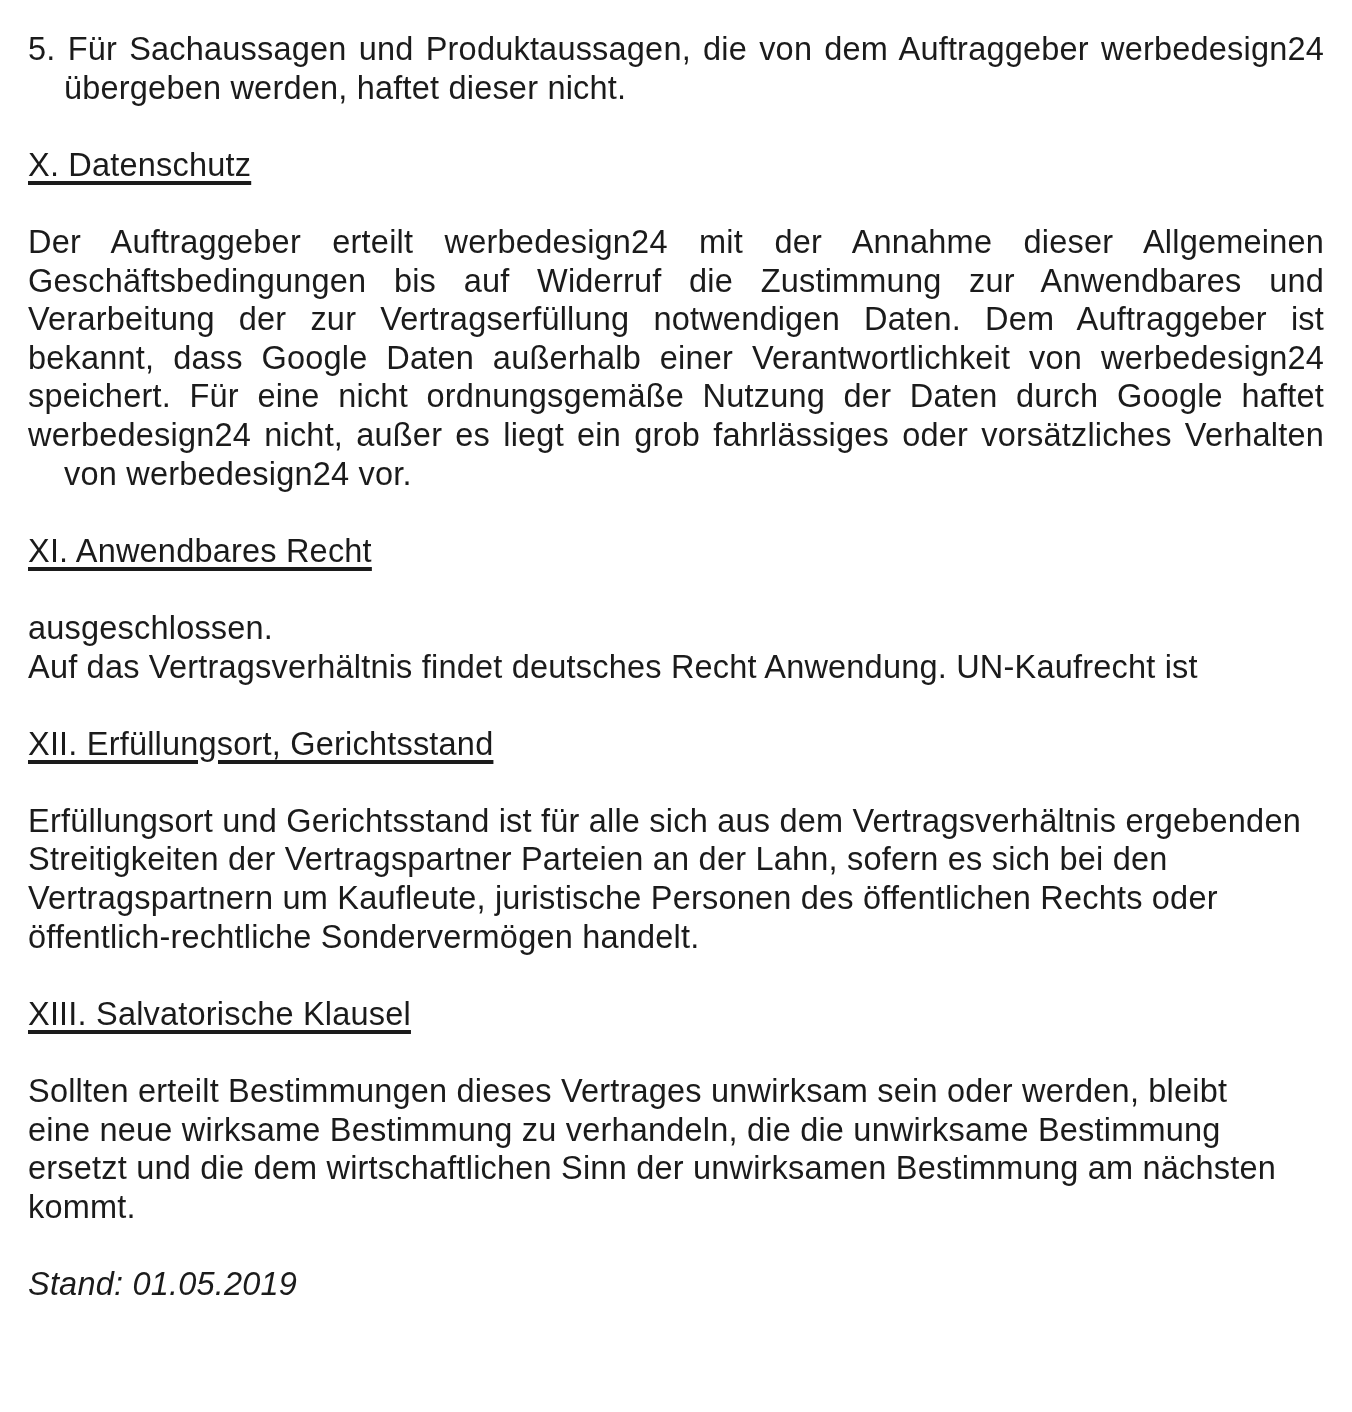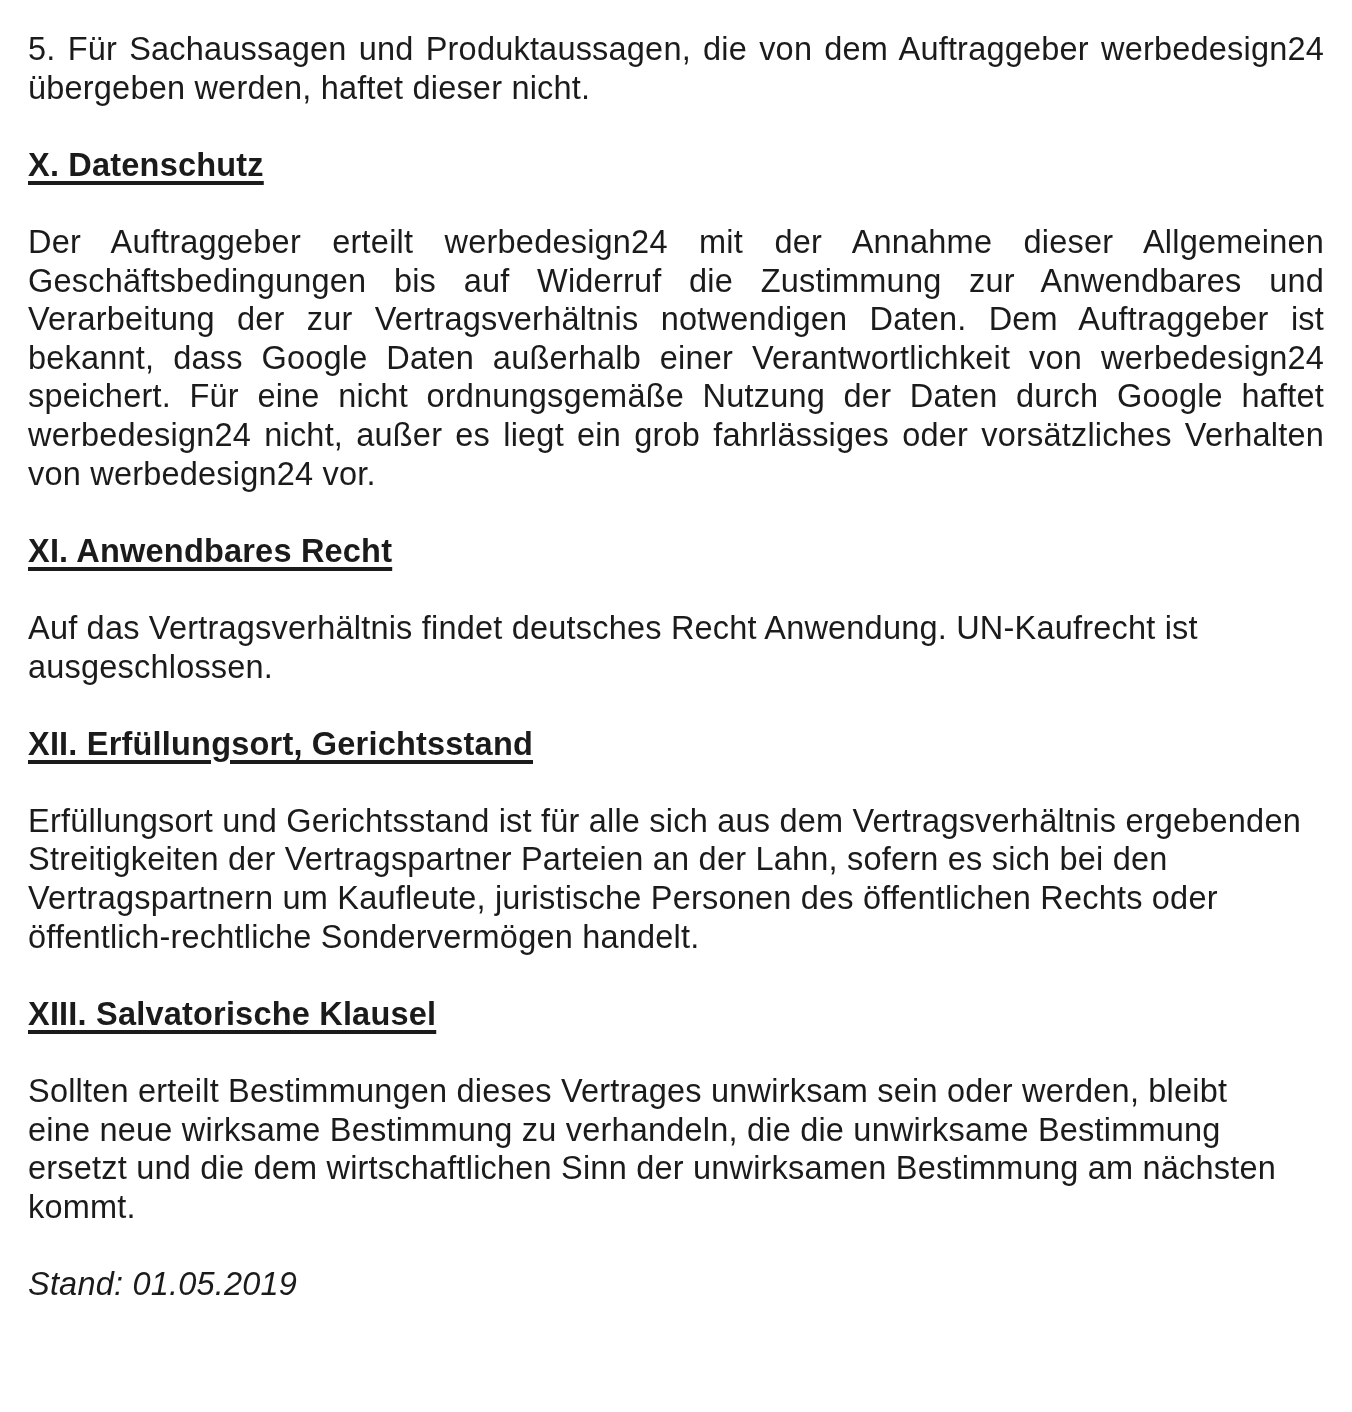--- a/index.html
+++ b/index.html
@@ -36,24 +36,25 @@
   }
 
   
   .para.justified .line {
     white-space: normal;
     text-align: justify;
     text-align-last: justify;
   }
   .para.justified .line:last-child {
     text-align-last: left;
+    margin-left: 36px;
   }
 
   .heading {
-    font-weight: bold;
+    font-weight: normal;
     text-decoration: underline;
     text-decoration-thickness: 4px;
     text-underline-offset: 5px;
   }
 
   .footer-line {
     font-style: italic;
     margin-bottom: 0;
   }
 </style>
@@ -65,32 +66,32 @@
   <div class="para justified">
       <div class="line">5. Für Sachaussagen und Produktaussagen, die von dem Auftraggeber werbedesign24</div>
       <div class="line">übergeben werden, haftet dieser nicht.</div>
     </div>
 
   <div class="heading">X. Datenschutz</div>
 
   <div class="para justified">
       <div class="line">Der Auftraggeber erteilt werbedesign24 mit der Annahme dieser Allgemeinen</div>
       <div class="line">Geschäftsbedingungen bis auf Widerruf die Zustimmung zur Anwendbares und</div>
-      <div class="line">Verarbeitung der zur Vertragsverhältnis notwendigen Daten. Dem Auftraggeber ist</div>
+      <div class="line">Verarbeitung der zur Vertragserfüllung notwendigen Daten. Dem Auftraggeber ist</div>
       <div class="line">bekannt, dass Google Daten außerhalb einer Verantwortlichkeit von werbedesign24</div>
       <div class="line">speichert. Für eine nicht ordnungsgemäße Nutzung der Daten durch Google haftet</div>
       <div class="line">werbedesign24 nicht, außer es liegt ein grob fahrlässiges oder vorsätzliches Verhalten</div>
       <div class="line">von werbedesign24 vor.</div>
     </div>
 
   <div class="heading">XI. Anwendbares Recht</div>
 
   <div class="para">
+      <div class="line">ausgeschlossen.</div>
       <div class="line">Auf das Vertragsverhältnis findet deutsches Recht Anwendung. UN-Kaufrecht ist</div>
-      <div class="line">ausgeschlossen.</div>
     </div>
 
   <div class="heading">XII. Erfüllungsort, Gerichtsstand</div>
 
   <div class="para">
       <div class="line">Erfüllungsort und Gerichtsstand ist für alle sich aus dem Vertragsverhältnis ergebenden</div>
       <div class="line">Streitigkeiten der Vertragspartner Parteien an der Lahn, sofern es sich bei den</div>
       <div class="line">Vertragspartnern um Kaufleute, juristische Personen des öffentlichen Rechts oder</div>
       <div class="line">öffentlich-rechtliche Sondervermögen handelt.</div>
     </div>

